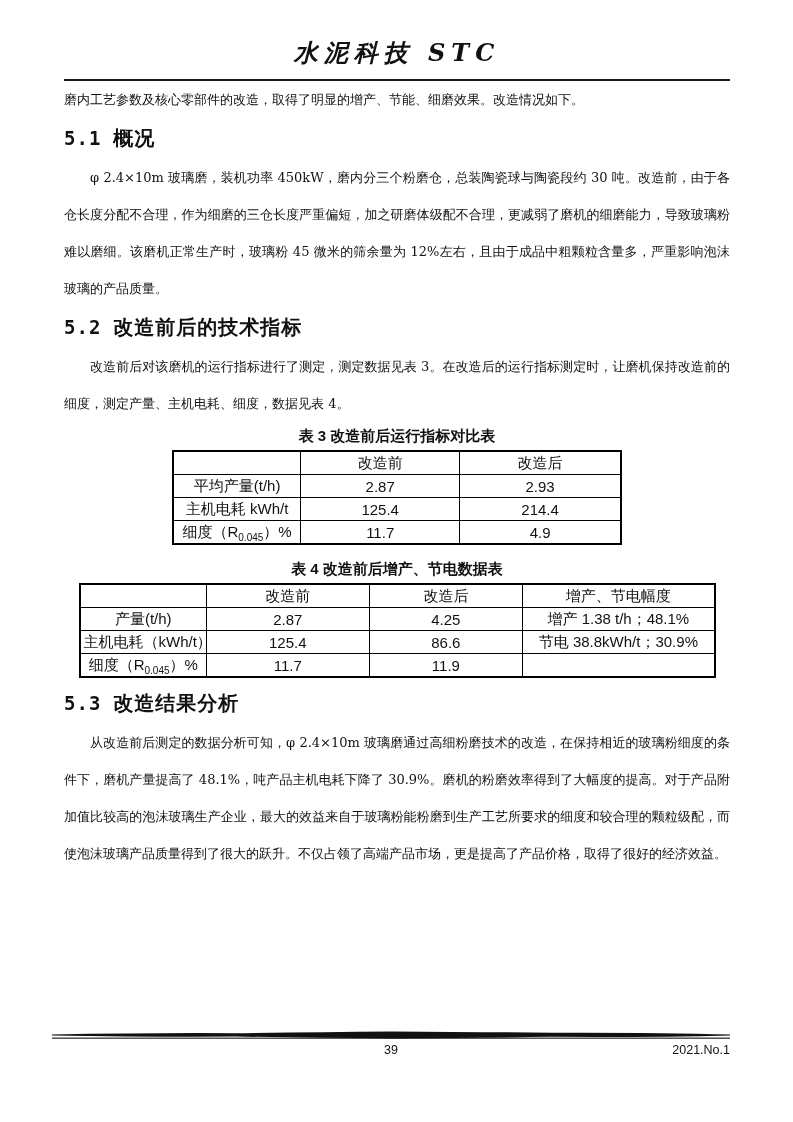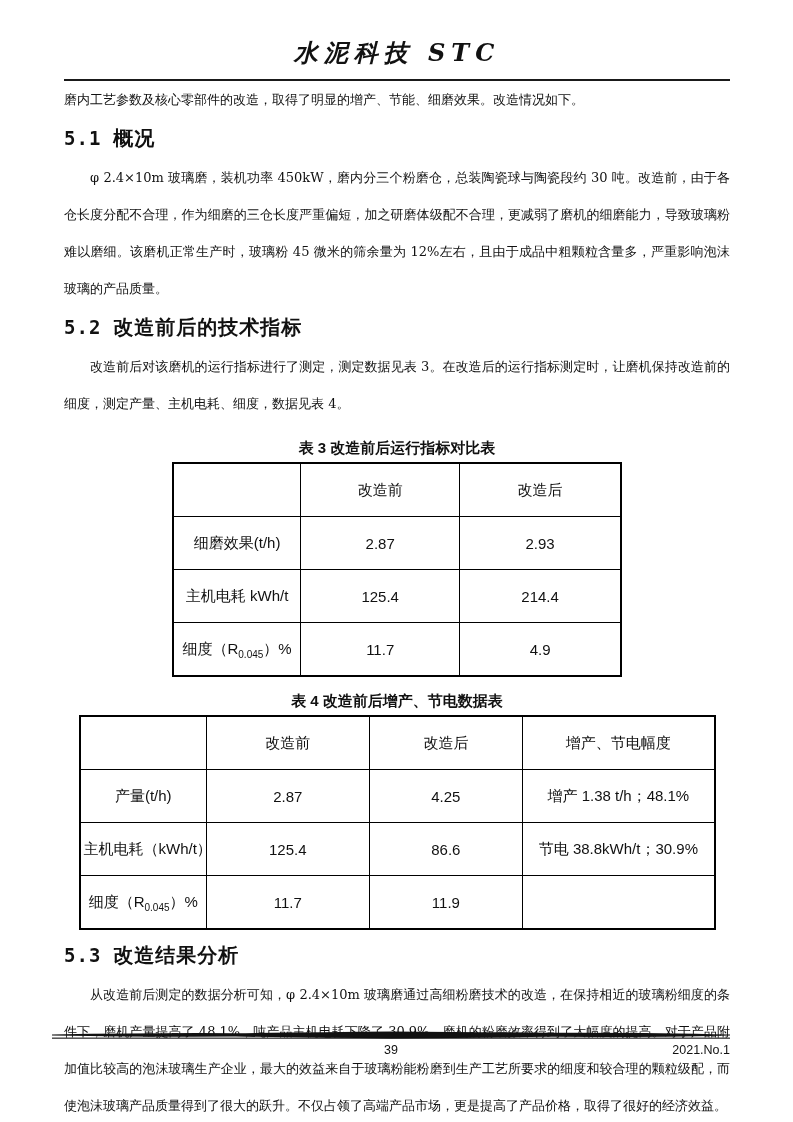--- a/index.html
+++ b/index.html
@@ -53,38 +53,38 @@
     font-size: 20px;
     letter-spacing: 1px;
   }
   
   .tbl-caption {
     text-align: center;
     font-family: "Liberation Sans", "DejaVu Sans", sans-serif;
     font-weight: bold;
     font-size: 15px;
     line-height: 20px;
-    margin: 16px 0 4px 0;
+    margin: 4px 0 4px 0;
   }
   .cap4 { margin-top: 14px; }
   table.data {
     border-collapse: collapse;
     margin: 0 auto;
     table-layout: fixed;
     font-family: "Liberation Sans", "DejaVu Sans", sans-serif;
     font-size: 15px;
     border: 2px solid #000;
   }
   table.t3 { width: 450px; }
   table.t4 { width: 637px; }
   table.data td {
     border: 1px solid #000;
     height: 22px;
     text-align: center;
-    padding: 15px 3px;
+    padding: 0 3px;
     overflow: hidden;
     white-space: nowrap;
   }
   table.data sub { font-size: 10px; line-height: 0; }
   
   .footer {
     position: absolute;
     left: 52px; right: 63px;
     top: 1030px;
   }
@@ -126,21 +126,21 @@
         <col style="width:35.5%">
         <col style="width:36%">
       </colgroup>
     <tbody>
       <tr>
         <td></td>
         <td>改造前</td>
         <td>改造后</td>
       </tr>
       <tr>
-        <td>细磨效果(t/h)</td>
+        <td>平均产量(t/h)</td>
         <td>2.87</td>
         <td>2.93</td>
       </tr>
       <tr>
         <td>主机电耗 kWh/t</td>
         <td>125.4</td>
         <td>214.4</td>
       </tr>
       <tr>
         <td><span>细度（R</span><sub>0.045</sub><span>）%</span></td>

